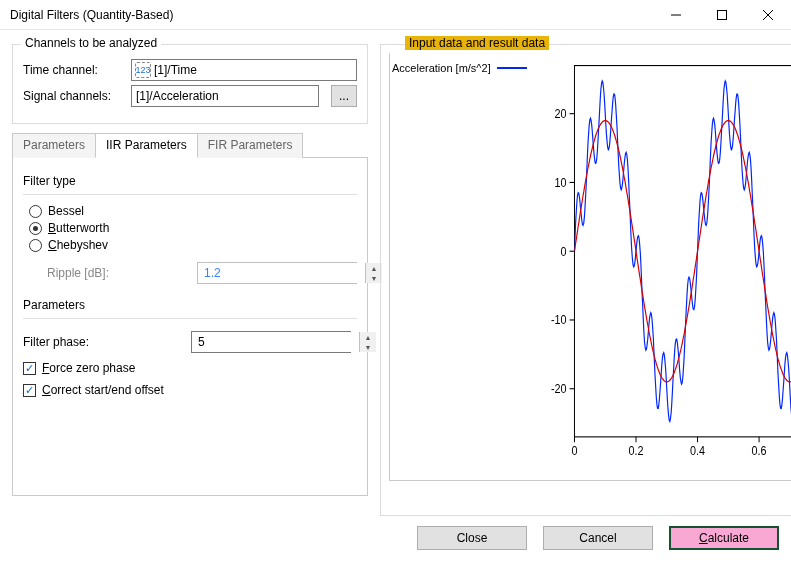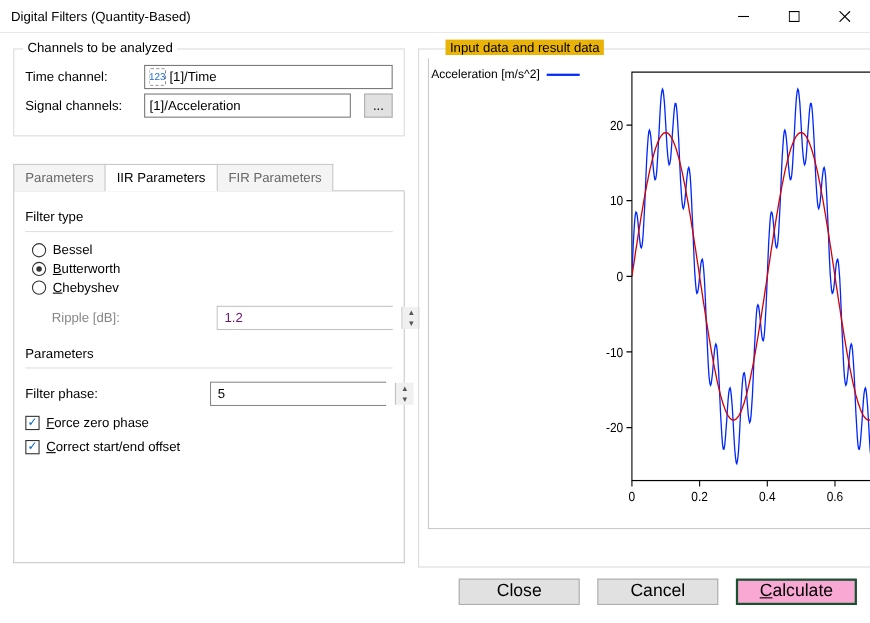--- a/index.html
+++ b/index.html
@@ -24,21 +24,21 @@
   .win-btn {
     width: 46px; height: 30px;
     display: flex; align-items: center; justify-content: center;
     font-size: 14px;
   }
   .main {
     display: flex;
     gap: 12px;
     padding: 8px 12px 4px 12px;
   }
-  .left-col { width: 378px; display: flex; flex-direction: column; gap: 20px; }
+  .left-col { width: 378px; display: flex; flex-direction: column; gap: 4px; }
   .right-col { flex: 1; display: flex; flex-direction: column; }
   .groupbox {
     border: 1px solid #dcdcdc;
     padding: 10px 10px 12px 10px;
     position: relative;
     margin-top: 6px;
   }
   .groupbox > .legend {
     position: absolute;
     top: -9px;
@@ -111,21 +111,21 @@
   .checkbox.checked::after { content:"✓"; font-size:11px; line-height:11px; color:#0066cc; }
   .spin {
     display: flex; align-items: stretch; height: 22px; width: 160px;
     border: 1px solid #7a7a7a;
   }
   .spin input {
     border: none; flex:1; padding: 0 6px; font-family: inherit; font-size:12px;
     outline: none;
   }
   .spin.disabled { border-color:#bfbfbf; }
-  .spin.disabled input { color:#701a75; background:#fff; }
+  .spin.disabled input { color:#3b82f6; background:#fff; }
   .spin-btns { display:flex; flex-direction:column; border-left:1px solid #bfbfbf; }
   .spin-btn { width:16px; flex:1; display:flex; align-items:center; justify-content:center; font-size:7px; background:#f0f0f0; color:#555; }
   .param-row { display:flex; align-items:center; gap:8px; margin:6px 0; }
   .param-row .plabel { width: 160px; padding-left: 18px; }
   .right-group {
     border: 1px solid #dcdcdc;
     position: relative;
     margin-top: 6px;
     padding: 8px;
     height: 472px;
@@ -141,21 +141,21 @@
   .lg-swatch { display:inline-block; width:30px; height:0; border-top:2px solid; }
   .btnbar {
     display:flex; justify-content:flex-end; gap:16px;
     padding: 6px 12px 10px 12px;
   }
   .btn {
     width: 110px; height: 24px;
     border: 1px solid #adadad;
     background: #e1e1e1;
     display:flex; align-items:center; justify-content:center;
-    font-family: inherit; font-size:16px;
+    font-family: inherit; font-size:12px;
   }
   .btn.primary { border: 2px solid #14532d; background:#f9a8d4; }
   .btn .ul { text-decoration: underline; }
 </style>
 </head>
 <body>
 
 <div class="titlebar">
   <span class="title">Digital Filters (Quantity-Based)</span>
   <div class="win-btn">

